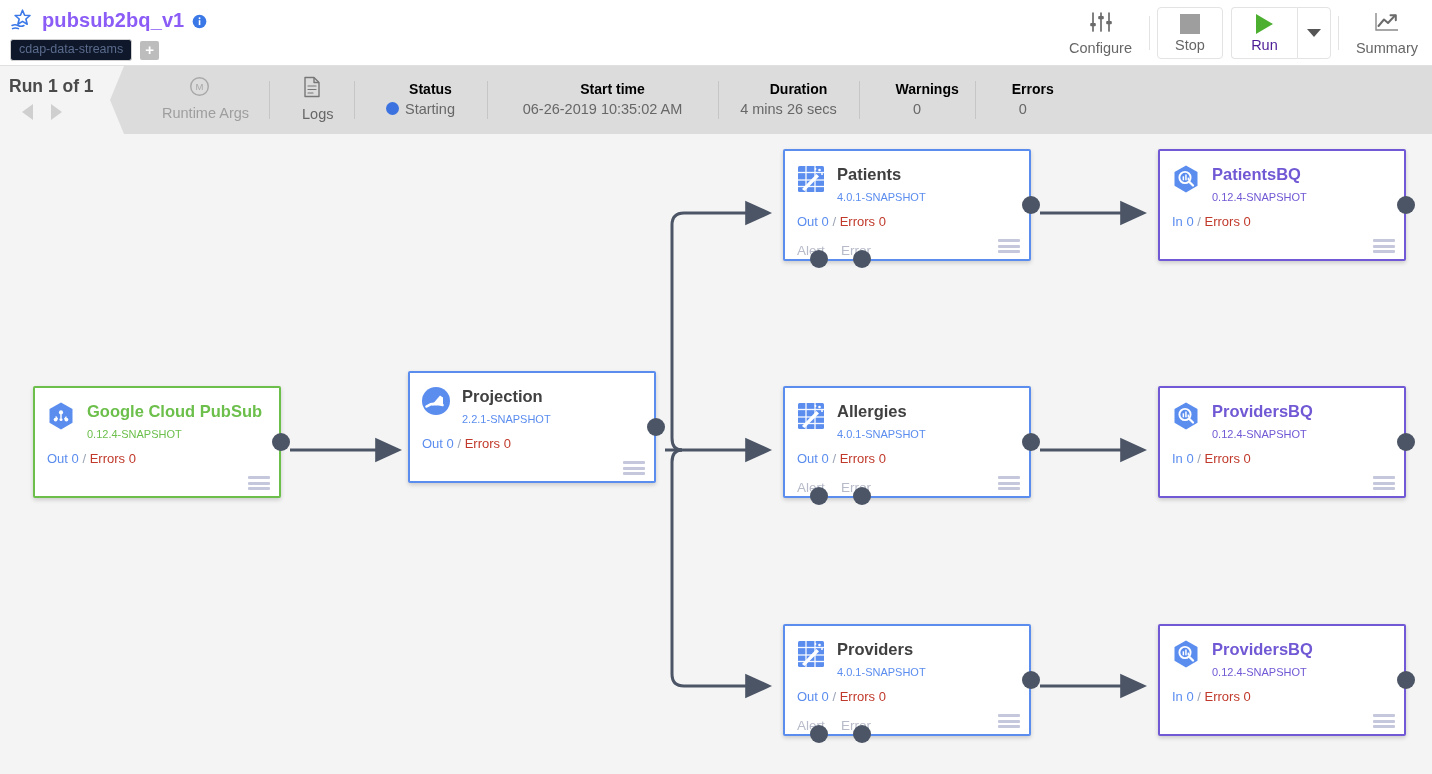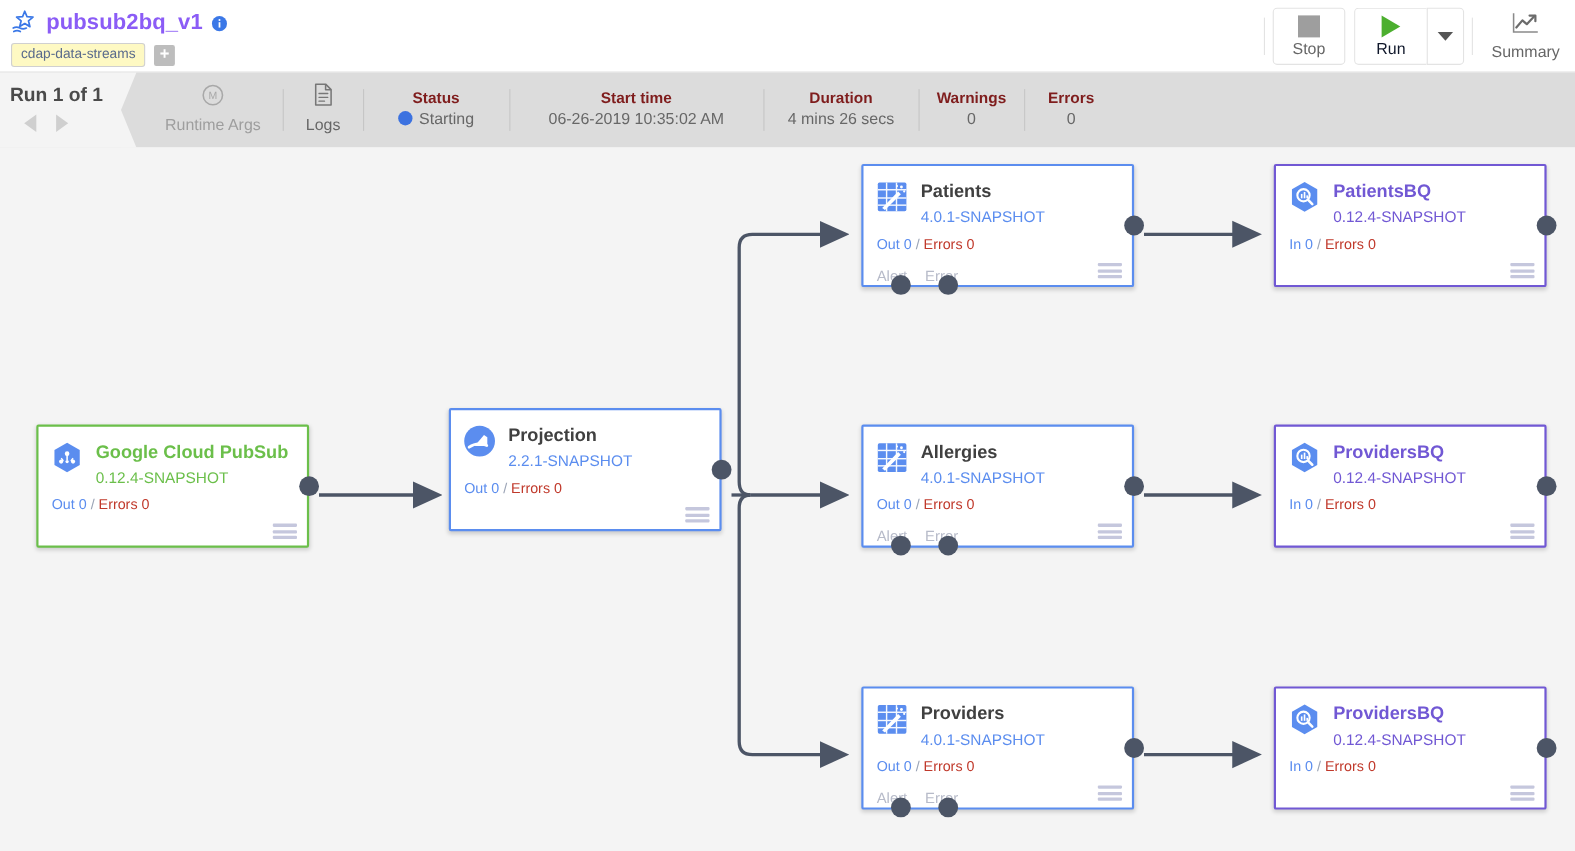--- a/index.html
+++ b/index.html
@@ -21,42 +21,42 @@
   .hdr-title-row { display: flex; align-items: center; gap: 8px; height: 28px; }
   .pipeline-icon { width: 24px; height: 24px; display: block; }
   .pipeline-name {
     font-size: 20px; font-weight: bold; color: #8b5cf6; letter-spacing: 0.1px;
   }
   .info-icon { width: 15px; height: 15px; display:block; margin-top:2px; }
   .hdr-tag-row { display: flex; align-items: center; gap: 8px; margin-top: 5px; }
   .tag-chip {
     border: 1px solid #d0d0d0; border-radius: 3px;
     padding: 2px 8px 3px 8px; font-size: 12.5px; color: #5a6b8c;
-    background: #fef9c3; line-height: 15px;
+    background: #0f172a; line-height: 15px;
   }
   .tag-add {
     width: 19px; height: 19px; background: #bdbdbd; border-radius: 2px;
     color: #fff; font-size: 15px; line-height: 17px; text-align: center;
     font-weight: bold;
   }
 
   .hdr-right {
     position: absolute; right: 4px; top: 0; height: 66px;
     display: flex; align-items: center;
   }
   .tb-item {
     display: flex; flex-direction: column; align-items: center; justify-content: center;
     min-width: 72px; padding: 0 10px; height: 56px; color: #666666;
   }
   .tb-item .lbl { font-size: 14.5px; margin-top: 3px; line-height: 16px; }
   .tb-boxed {
     border: 1px solid #e3e3e3; border-radius: 4px; background: #fff;
     height: 52px; min-width: 66px; 
   }
-  .tb-run { color: #0f172a; border-right: none; border-radius: 4px 0 0 4px; }
+  .tb-run { color: #4c1d95; border-right: none; border-radius: 4px 0 0 4px; }
   .tb-caret {
     border: 1px solid #e3e3e3; border-left: 1px solid #e3e3e3;
     border-radius: 0 4px 4px 0; background: #fff;
     height: 52px; width: 34px; display: flex; align-items: center; justify-content: center;
   }
   .tb-sep { width: 1px; height: 34px; background: #e3e3e3; margin: 0 7px; }
   .sq-stop { width: 20px; height: 20px; background: #9e9e9e; display: block; }
   .tri-run {
     width: 0; height: 0; border-left: 17px solid #4caf2f;
     border-top: 10px solid transparent; border-bottom: 10px solid transparent;
@@ -90,26 +90,26 @@
   .arw-r { width:0;height:0;border-left:11px solid #cfcfcf;border-top:8px solid transparent;border-bottom:8px solid transparent; }
 
   .runbar-items {
     position: absolute; left: 130px; top: 0; height: 68px;
     display: flex; align-items: center;
   }
   .rb-cell {
     display: flex; flex-direction: column; align-items: center; justify-content: center;
     height: 68px; position: relative; padding: 0 16px;
   }
-  .rb-cell .top { font-size: 14px; font-weight: bold; color: #7f1d1d; line-height: 19px; }
+  .rb-cell .top { font-size: 14px; font-weight: bold; color: #000000; line-height: 19px; margin-left: 20px; }
   .rb-cell .bot { font-size: 14.5px; color: #676767; line-height: 21px; }
   .rb-cell.muted .top, .rb-cell.muted .bot { color: #9e9e9e; }
   .rb-div { width: 1px; height: 38px; background: #c6c6c6; }
   .rb-icon-cell { padding: 0 20px; }
-  .rb-icon-cell .bot { margin-top: 2px; }
+  .rb-icon-cell .bot { margin-top: 2px; margin-left: 12px; }
   .status-dot {
     width: 13px; height: 13px; border-radius: 50%; background: #3c72e0;
     display: inline-block; margin-right: 6px; vertical-align: -1px;
   }
 
   
   .canvas {
     position: absolute; left: 0; top: 134px; width: 1432px; height: 640px;
     background: #f4f4f4; overflow: hidden;
   }
@@ -125,21 +125,21 @@
   .node.purple { border-color: #7158d4; }
   .node-top { display: flex; align-items: flex-start; padding: 12px 10px 0 10px; }
   .node-icon { width: 32px; height: 32px; flex: 0 0 32px; margin-right: 10px; }
   .node-text { padding-top: 1px; overflow: hidden; }
   .node-title {
     font-size: 16.5px; font-weight: bold; color: #404040;
     white-space: nowrap; line-height: 20px;
   }
   .node.green .node-title { color: #6bbf4a; }
   .node.purple .node-title { color: #7158d4; }
-  .node-ver { font-size: 14px; color: #5b8def; line-height: 20px; margin-top: 3px; }
+  .node-ver { font-size: 11px; color: #5b8def; line-height: 20px; margin-top: 3px; }
   .node.green .node-ver { color: #6bbf4a; }
   .node.purple .node-ver { color: #7158d4; }
   .node-metrics { font-size: 13px; padding: 7px 0 0 12px; white-space: nowrap; }
   .m-out { color: #5b8def; }
   .m-slash { color: #9aa3b5; }
   .m-err { color: #c0392b; }
   .node-footer {
     position: relative; height: 30px;
   }
   .node-ports { position: absolute; left: 12px; bottom: 1px; display: flex; }
@@ -184,20 +184,35 @@
           </svg>
         </span>
       </div>
       <div class="hdr-tag-row">
         <span class="tag-chip">cdap-data-streams</span>
         <span class="tag-add">+</span>
       </div>
     </div>
 
     <div class="hdr-right">
+      <div class="tb-item">
+        <span>
+          <svg width="26" height="22" viewBox="0 0 26 22">
+            <g stroke="#6b6b6b" stroke-width="1.7" stroke-linecap="round">
+              <line x1="5" y1="2" x2="5" y2="20"></line>
+              <line x1="13" y1="2" x2="13" y2="20"></line>
+              <line x1="21" y1="2" x2="21" y2="20"></line>
+            </g>
+            <rect x="2.2" y="12" width="5.6" height="3.2" rx="1" fill="#6b6b6b"></rect>
+            <rect x="10.2" y="5" width="5.6" height="3.2" rx="1" fill="#6b6b6b"></rect>
+            <rect x="18.2" y="10" width="5.6" height="3.2" rx="1" fill="#6b6b6b"></rect>
+          </svg>
+        </span>
+        <span class="lbl">Configure</span>
+      </div>
 
       <div class="tb-sep"></div>
 
       <div class="tb-item tb-boxed">
         <span class="sq-stop"></span>
         <span class="lbl">Stop</span>
       </div>
 
       <div style="display:flex;align-items:center;margin-left:8px;">
         <div class="tb-item tb-boxed tb-run">

